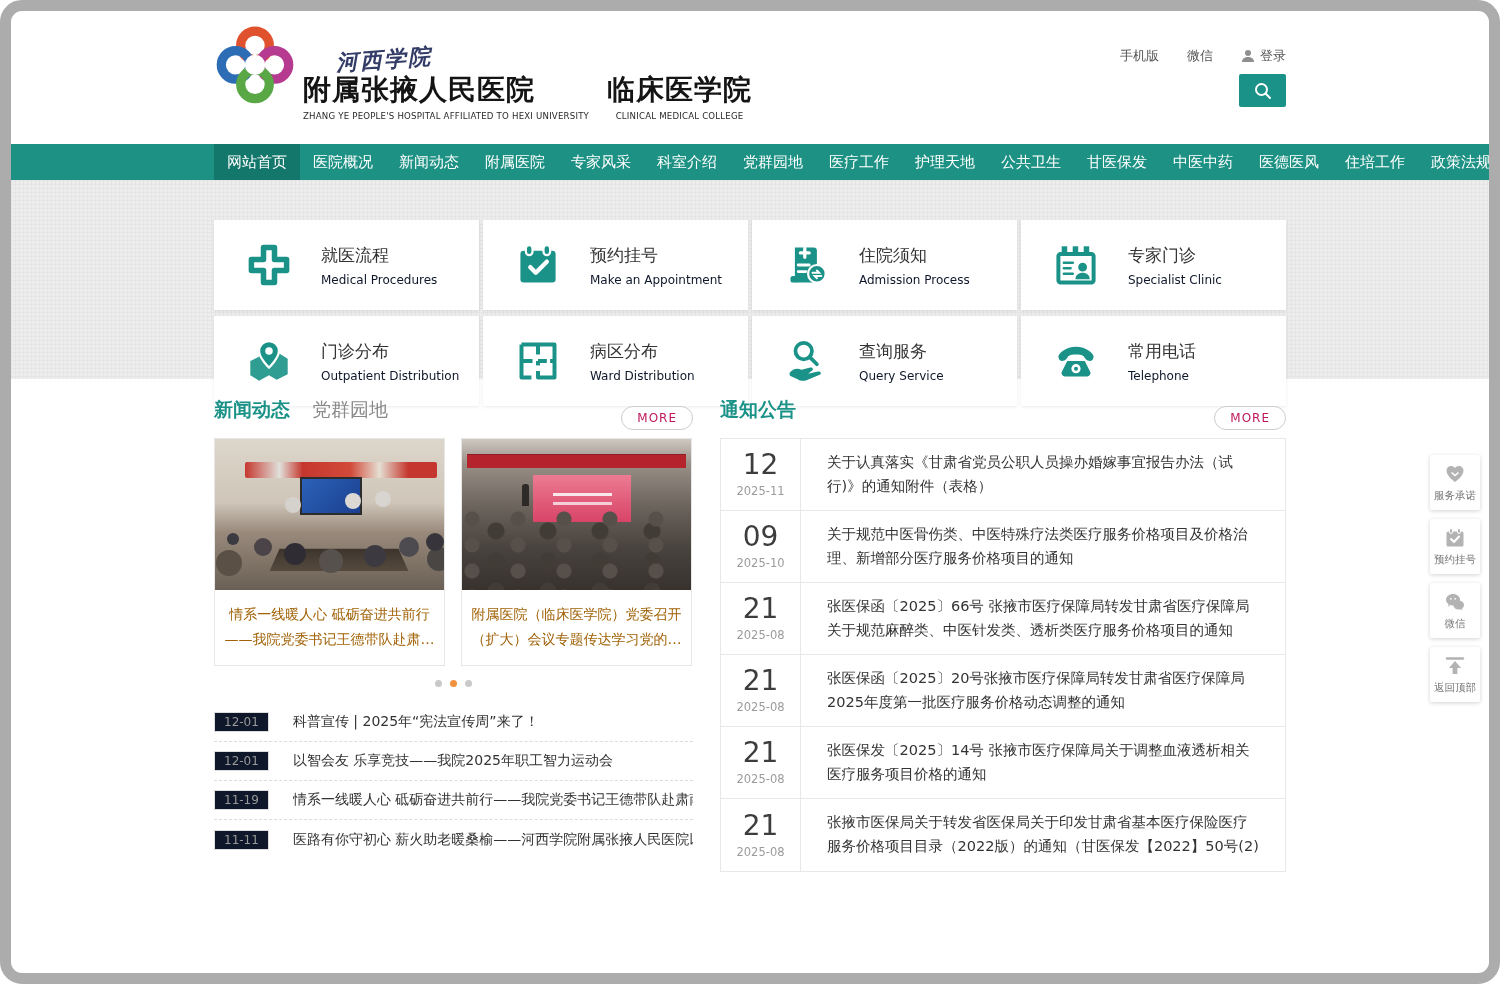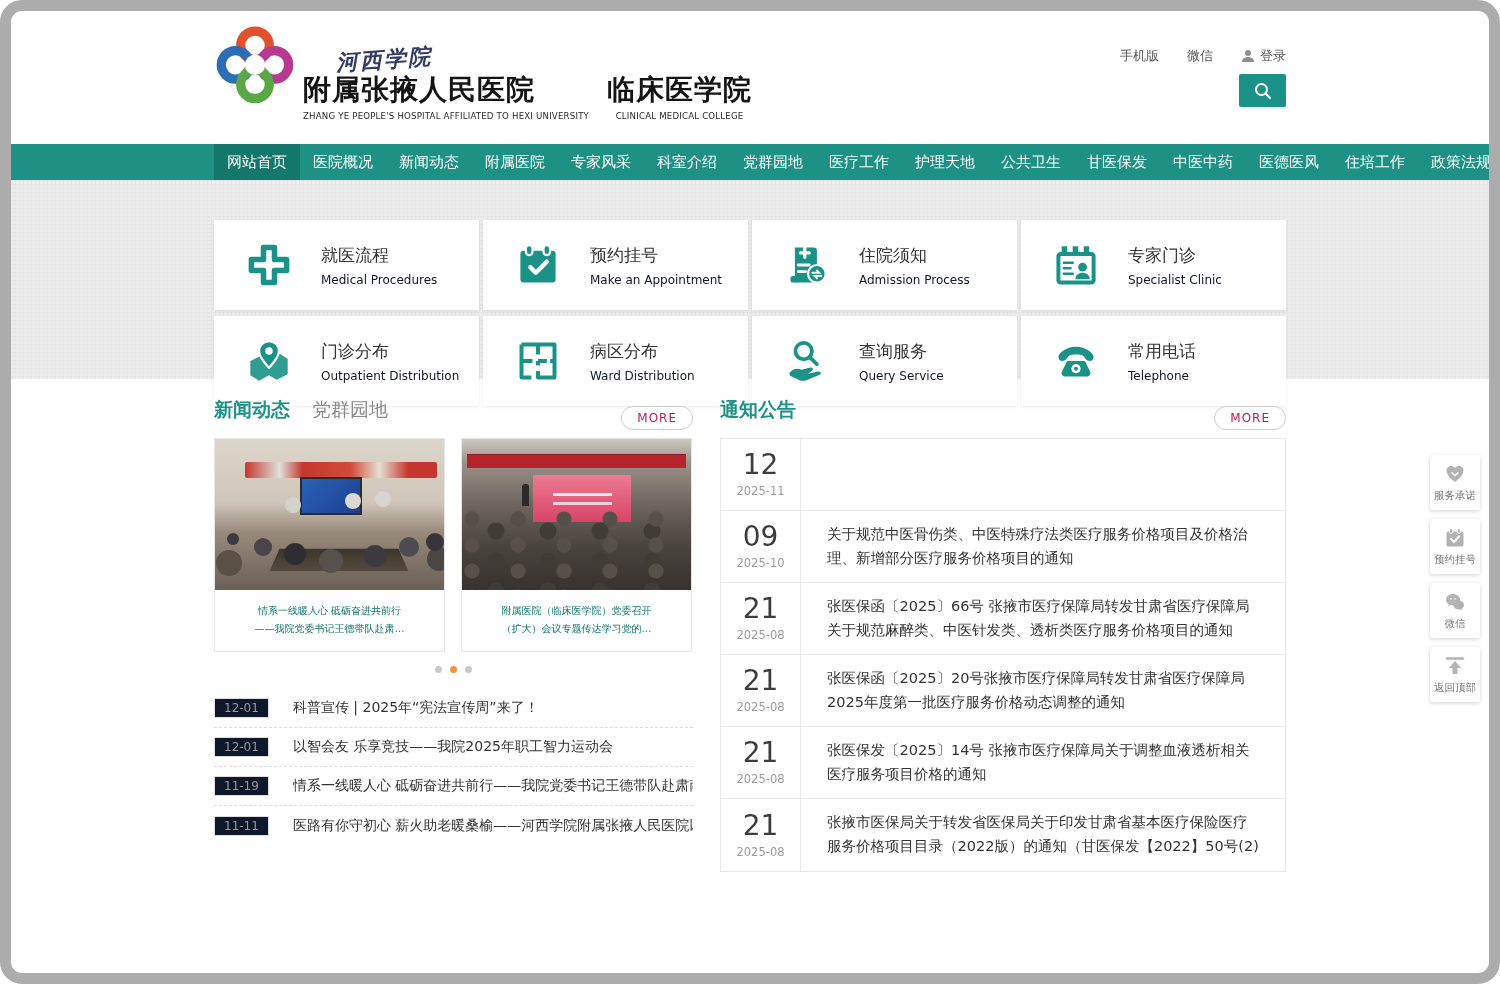--- a/index.html
+++ b/index.html
@@ -48,21 +48,21 @@
   .col-right { width:566px; }
   .sec-head { display:flex; align-items:center; height:32px; margin-bottom:12px; }
   .tab-active { font-size:19px; font-weight:bold; color:#1a9287; cursor:pointer; }
   .tab { font-size:19px; color:#8a8a8a; margin-left:22px; cursor:pointer; }
   .more { margin-left:auto; border:1px solid #ccc; border-radius:13px; color:#be185d; font-size:12px; padding:4px 15px; letter-spacing:1px; cursor:pointer; background:#fff; font-family:inherit;margin-top:16px; }
 
   
   .carousel { display:flex; gap:16px; }
   .slide { width:231px; border:1px solid #e6e6e6; background:#fff; cursor:pointer; }
   .slide .img { height:151px; position:relative; overflow:hidden; }
-  .caption { padding:12px 8px 13px; font-size:10px; color:#0f766e; text-align:center; line-height:1.8; }
+  .caption { padding:12px 8px 13px; font-size:14px; color:#a16207; text-align:center; line-height:1.8; }
   .img1 { background:linear-gradient(180deg,#ddd6ca 0%,#cfc6b9 42%,#98897b 62%,#6a6055 100%); }
   .img1 .banner { position:absolute; left:13%; right:3%; top:15%; height:11%; background:linear-gradient(90deg,#c5372e,#e0e0da 18%,#c5372e 30%,#d24a3a 55%,#e5ded2 70%,#c5372e 85%); border-radius:2px; }
   .img1 .screen { position:absolute; left:37%; top:25%; width:27%; height:25%; background:linear-gradient(135deg,#2b62b8,#1b3f8f); border:2px solid #2c2c2c; }
   .img1 .table { position:absolute; left:26%; right:18%; bottom:12%; height:17%; background:linear-gradient(180deg,#3c342c,#55493d); transform:perspective(90px) rotateX(32deg); }
   .img1 .people { position:absolute; left:12px; top:94px; width:12px; height:12px; border-radius:50%; background:#3a3a40;
     box-shadow:30px 8px 0 3px #4a4448,62px 15px 0 5px #2f2d33,98px 22px 0 6px #57514e,142px 17px 0 5px #3c3a40,176px 8px 0 4px #4d4a50,202px 3px 0 3px #37353b,-4px 24px 0 7px #5a5046,206px 20px 0 6px #494643,120px -38px 0 2px #dcd9d4,150px -40px 0 2px #d8d4cf,60px -34px 0 2px #d5d1cc; }
   .img2 { background:linear-gradient(180deg,#cfc9c2 0%,#9a9088 16%,#6b635c 45%,#49433e 72%,#37322e 100%); }
   .img2 .banner { position:absolute; left:2%; right:2%; top:10%; height:9%; background:#b5242c; box-shadow:0 1px 0 #8e1c22 inset; }
   .img2 .screen { position:absolute; left:31%; top:24%; width:43%; height:31%; background:linear-gradient(180deg,#ec7b92,#d84467); }
   .img2 .stext { position:absolute; left:20%; top:38%; width:60%; height:3px; background:rgba(255,255,255,.85); box-shadow:0 9px 0 rgba(255,255,255,.7); }
@@ -337,20 +337,21 @@
         <div class="sec-head">
           <span class="tab-active">通知公告</span>
           <button class="more">MORE</button>
         </div>
         <div class="notice-table">
           <div class="notice-row">
             <div class="n-date">
                 <div class="n-day">12</div>
                 <div class="n-ym">2025-11</div>
               </div>
+            <div class="n-title">关于认真落实《甘肃省党员公职人员操办婚嫁事宜报告办法（试行)》的通知附件（表格）</div>
           </div>
           <div class="notice-row">
             <div class="n-date">
                 <div class="n-day">09</div>
                 <div class="n-ym">2025-10</div>
               </div>
             <div class="n-title">关于规范中医骨伤类、中医特殊疗法类医疗服务价格项目及价格治理、新增部分医疗服务价格项目的通知</div>
           </div>
           <div class="notice-row">
             <div class="n-date">

